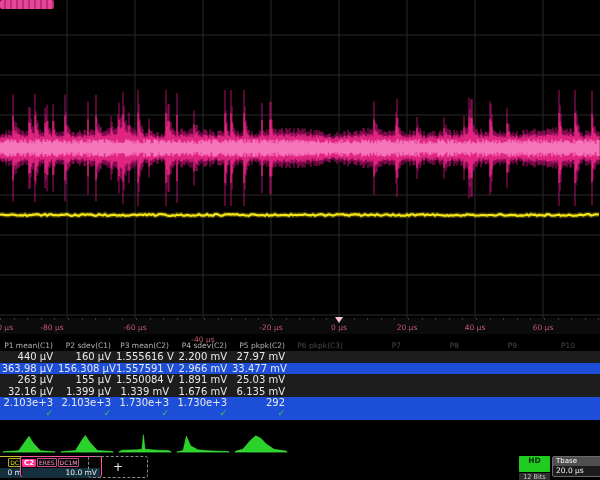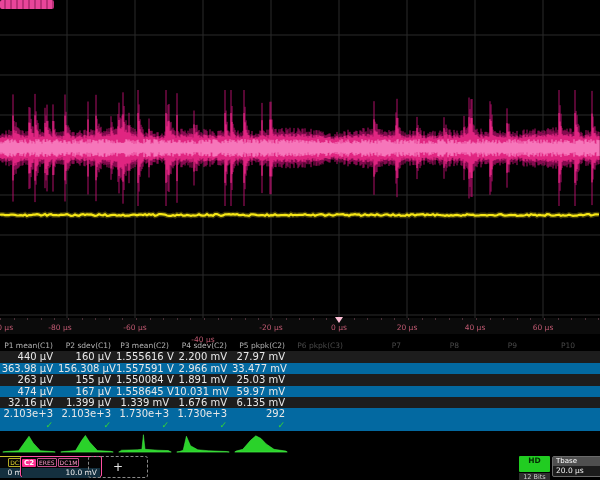--- a/index.html
+++ b/index.html
@@ -21,21 +21,21 @@
   .tlabel{position:absolute;top:5px;transform:translateX(-50%);font-size:7.5px;
     color:#c05a72;white-space:nowrap;}
   #trig{position:absolute;left:339px;top:317px;width:0;height:0;transform:translateX(-50%);
     border-left:4px solid transparent;border-right:4px solid transparent;
     border-top:6px solid #ffc0d8;}
 
   
   #mtable{position:absolute;left:0;top:340px;width:600px;}
   .trow{height:11.4px;line-height:11.4px;white-space:nowrap;}
   .trow.alt{background:#1d1d1d;}
-  .trow.dark{background:#0369a1;}
+  .trow.dark{background:#1d4ed8;}
   .tcell{display:inline-block;width:58px;box-sizing:border-box;text-align:right;
     padding-right:5px;font-size:10px;color:#e8e8e8;overflow:visible;vertical-align:top;}
   .thead{font-size:7.5px;color:#b4b4b4;}
   .thead.dim{color:#4a4a4a;}
   .tcheck{color:#35d435;font-size:9px;font-weight:bold;}
 
   
   #histrow{position:absolute;left:0;top:432px;width:600px;height:23px;}
   .histicon{position:absolute;top:0;}
 
@@ -100,37 +100,36 @@
         <path d="M0 143.4L0 152.6M1 141.7L1 154.3M2 143.5L2 152.5M3 142.3L3 153.7M4 142.5L4 153.5M5 140.8L5 155.2M6 140.8L6 155.2M7 139.9L7 156.1M8 139.2L8 156.8M9 140.5L9 155.5M10 142.8L10 153.2M11 140.1L11 155.9M12 139.2L12 156.8M13 142.1L13 153.9M14 140.5L14 155.5M15 139.7L15 156.3M16 141.4L16 154.6M17 142.8L17 153.2M18 143.2L18 152.8M19 143.0L19 153.0M20 140.2L20 155.8M21 142.0L21 154.0M22 139.9L22 156.1M23 141.9L23 154.1M24 143.1L24 152.9M25 139.4L25 156.6M26 141.7L26 154.3M27 143.3L27 152.7M28 143.7L28 152.3M29 142.6L29 153.4M30 139.7L30 156.3M31 140.9L31 155.1M32 143.5L32 152.5M33 140.9L33 155.1M34 141.8L34 154.2M35 143.6L35 152.4M36 139.2L36 156.8M37 141.0L37 155.0M38 139.3L38 156.7M39 139.5L39 156.5M40 141.8L40 154.2M41 141.6L41 154.4M42 143.7L42 152.3M43 140.3L43 155.7M44 139.2L44 156.8M45 141.9L45 154.1M46 142.0L46 154.0M47 139.2L47 156.8M48 141.4L48 154.6M49 140.4L49 155.6M50 139.9L50 156.1M51 142.1L51 153.9M52 143.5L52 152.5M53 142.0L53 154.0M54 140.5L54 155.5M55 141.0L55 155.0M56 139.7L56 156.3M57 139.2L57 156.8M58 140.5L58 155.5M59 142.3L59 153.7M60 141.3L60 154.7M61 140.9L61 155.1M62 142.9L62 153.1M63 142.6L63 153.4M64 140.2L64 155.8M65 140.2L65 155.8M66 141.9L66 154.1M67 143.8L67 152.2M68 141.6L68 154.4M69 141.3L69 154.7M70 141.5L70 154.5M71 143.4L71 152.6M72 143.9L72 152.1M73 139.9L73 156.1M74 142.7L74 153.3M75 139.4L75 156.6M76 141.2L76 154.8M77 143.4L77 152.6M78 141.3L78 154.7M79 143.8L79 152.2M80 140.5L80 155.5M81 140.5L81 155.5M82 139.4L82 156.6M83 142.3L83 153.7M84 142.4L84 153.6M85 142.4L85 153.6M86 141.4L86 154.6M87 143.5L87 152.5M88 139.4L88 156.6M89 143.1L89 152.9M90 139.3L90 156.7M91 143.3L91 152.7M92 142.1L92 153.9M93 139.9L93 156.1M94 140.2L94 155.8M95 141.1L95 154.9M96 140.6L96 155.4M97 140.9L97 155.1M98 143.3L98 152.7M99 139.7L99 156.3M100 139.6L100 156.4M101 140.7L101 155.3M102 139.6L102 156.4M103 139.0L103 157.0M104 142.4L104 153.6M105 142.8L105 153.2M106 139.1L106 156.9M107 139.6L107 156.4M108 141.4L108 154.6M109 140.0L109 156.0M110 140.9L110 155.1M111 142.7L111 153.3M112 140.5L112 155.5M113 143.3L113 152.7M114 141.4L114 154.6M115 143.2L115 152.8M116 143.2L116 152.8M117 139.7L117 156.3M118 142.3L118 153.7M119 142.9L119 153.1M120 142.2L120 153.8M121 142.8L121 153.2M122 143.0L122 153.0M123 142.8L123 153.2M124 142.9L124 153.1M125 141.8L125 154.2M126 139.2L126 156.8M127 139.6L127 156.4M128 141.3L128 154.7M129 139.5L129 156.5M130 141.6L130 154.4M131 140.7L131 155.3M132 142.8L132 153.2M133 140.3L133 155.7M134 143.9L134 152.1M135 141.2L135 154.8M136 143.5L136 152.5M137 140.3L137 155.7M138 139.7L138 156.3M139 142.1L139 153.9M140 143.2L140 152.8M141 142.8L141 153.2M142 143.3L142 152.7M143 143.7L143 152.3M144 139.0L144 157.0M145 143.2L145 152.8M146 142.0L146 154.0M147 139.0L147 157.0M148 140.1L148 155.9M149 140.1L149 155.9M150 139.5L150 156.5M151 143.8L151 152.2M152 142.6L152 153.4M153 143.4L153 152.6M154 139.3L154 156.7M155 139.4L155 156.6M156 139.8L156 156.2M157 139.6L157 156.4M158 141.5L158 154.5M159 143.7L159 152.3M160 141.0L160 155.0M161 140.5L161 155.5M162 139.9L162 156.1M163 141.4L163 154.6M164 140.2L164 155.8M165 142.7L165 153.3M166 141.7L166 154.3M167 143.0L167 153.0M168 140.4L168 155.6M169 141.1L169 154.9M170 140.1L170 155.9M171 143.2L171 152.8M172 142.9L172 153.1M173 139.5L173 156.5M174 142.0L174 154.0M175 141.6L175 154.4M176 142.2L176 153.8M177 143.0L177 153.0M178 141.8L178 154.2M179 139.9L179 156.1M180 140.2L180 155.8M181 142.7L181 153.3M182 142.2L182 153.8M183 143.3L183 152.7M184 142.3L184 153.7M185 141.2L185 154.8M186 143.3L186 152.7M187 142.8L187 153.2M188 140.3L188 155.7M189 142.1L189 153.9M190 142.5L190 153.5M191 141.8L191 154.2M192 139.7L192 156.3M193 140.9L193 155.1M194 144.0L194 152.0M195 141.7L195 154.3M196 143.7L196 152.3M197 143.6L197 152.4M198 143.5L198 152.5M199 141.2L199 154.8M200 140.1L200 155.9M201 143.6L201 152.4M202 139.7L202 156.3M203 140.2L203 155.8M204 141.5L204 154.5M205 141.9L205 154.1M206 139.9L206 156.1M207 141.6L207 154.4M208 141.9L208 154.1M209 139.5L209 156.5M210 140.0L210 156.0M211 143.6L211 152.4M212 143.4L212 152.6M213 139.5L213 156.5M214 139.3L214 156.7M215 139.7L215 156.3M216 139.8L216 156.2M217 140.2L217 155.8M218 141.6L218 154.4M219 142.3L219 153.7M220 142.8L220 153.2M221 143.5L221 152.5M222 141.4L222 154.6M223 141.2L223 154.8M224 143.0L224 153.0M225 139.9L225 156.1M226 139.5L226 156.5M227 141.0L227 155.0M228 143.0L228 153.0M229 140.8L229 155.2M230 139.2L230 156.8M231 142.1L231 153.9M232 139.8L232 156.2M233 140.6L233 155.4M234 140.0L234 156.0M235 142.0L235 154.0M236 141.4L236 154.6M237 143.1L237 152.9M238 139.6L238 156.4M239 140.8L239 155.2M240 140.3L240 155.7M241 139.7L241 156.3M242 139.0L242 157.0M243 141.6L243 154.4M244 143.7L244 152.3M245 139.1L245 156.9M246 143.1L246 152.9M247 142.2L247 153.8M248 139.6L248 156.4M249 142.6L249 153.4M250 140.0L250 156.0M251 143.1L251 152.9M252 142.8L252 153.2M253 139.5L253 156.5M254 139.0L254 157.0M255 139.9L255 156.1M256 142.5L256 153.5M257 139.4L257 156.6M258 140.6L258 155.4M259 143.6L259 152.4M260 142.9L260 153.1M261 139.7L261 156.3M262 141.7L262 154.3M263 140.6L263 155.4M264 139.2L264 156.8M265 139.7L265 156.3M266 140.7L266 155.3M267 141.4L267 154.6M268 142.7L268 153.3M269 139.6L269 156.4M270 141.4L270 154.6M271 139.8L271 156.2M272 143.3L272 152.7M273 139.8L273 156.2M274 142.8L274 153.2M275 143.6L275 152.4M276 140.0L276 156.0M277 139.0L277 157.0M278 143.7L278 152.3M279 140.8L279 155.2M280 141.9L280 154.1M281 139.9L281 156.1M282 140.8L282 155.2M283 139.6L283 156.4M284 139.4L284 156.6M285 141.0L285 155.0M286 142.3L286 153.7M287 140.0L287 156.0M288 140.6L288 155.4M289 143.2L289 152.8M290 140.9L290 155.1M291 140.2L291 155.8M292 142.8L292 153.2M293 141.3L293 154.7M294 139.6L294 156.4M295 142.0L295 154.0M296 139.5L296 156.5M297 140.2L297 155.8M298 140.4L298 155.6M299 142.7L299 153.3M300 139.7L300 156.3M301 141.8L301 154.2M302 140.3L302 155.7M303 140.2L303 155.8M304 140.6L304 155.4M305 142.7L305 153.3M306 140.8L306 155.2M307 140.8L307 155.2M308 143.6L308 152.4M309 141.3L309 154.7M310 140.7L310 155.3M311 141.9L311 154.1M312 140.1L312 155.9M313 142.3L313 153.7M314 140.7L314 155.3M315 141.3L315 154.7M316 142.5L316 153.5M317 142.5L317 153.5M318 139.2L318 156.8M319 141.3L319 154.7M320 142.8L320 153.2M321 143.0L321 153.0M322 142.1L322 153.9M323 142.7L323 153.3M324 142.3L324 153.7M325 142.0L325 154.0M326 139.9L326 156.1M327 140.5L327 155.5M328 143.0L328 153.0M329 143.4L329 152.6M330 140.6L330 155.4M331 142.1L331 153.9M332 142.8L332 153.2M333 143.3L333 152.7M334 142.6L334 153.4M335 144.0L335 152.0M336 142.0L336 154.0M337 143.9L337 152.1M338 141.6L338 154.4M339 142.4L339 153.6M340 140.2L340 155.8M341 143.5L341 152.5M342 139.3L342 156.7M343 143.2L343 152.8M344 141.9L344 154.1M345 142.9L345 153.1M346 140.6L346 155.4M347 142.1L347 153.9M348 139.5L348 156.5M349 141.5L349 154.5M350 143.0L350 153.0M351 143.2L351 152.8M352 143.8L352 152.2M353 142.1L353 153.9M354 140.6L354 155.4M355 140.5L355 155.5M356 143.0L356 153.0M357 140.9L357 155.1M358 142.0L358 154.0M359 141.9L359 154.1M360 143.3L360 152.7M361 142.6L361 153.4M362 139.1L362 156.9M363 140.7L363 155.3M364 141.5L364 154.5M365 140.2L365 155.8M366 140.2L366 155.8M367 142.4L367 153.6M368 141.2L368 154.8M369 139.5L369 156.5M370 143.6L370 152.4M371 142.2L371 153.8M372 140.2L372 155.8M373 142.8L373 153.2M374 143.2L374 152.8M375 140.9L375 155.1M376 140.6L376 155.4M377 143.7L377 152.3M378 139.4L378 156.6M379 141.1L379 154.9M380 140.4L380 155.6M381 142.5L381 153.5M382 140.1L382 155.9M383 139.9L383 156.1M384 139.7L384 156.3M385 139.4L385 156.6M386 140.5L386 155.5M387 141.2L387 154.8M388 141.8L388 154.2M389 139.6L389 156.4M390 140.1L390 155.9M391 142.2L391 153.8M392 142.7L392 153.3M393 142.1L393 153.9M394 143.3L394 152.7M395 141.3L395 154.7M396 143.7L396 152.3M397 139.6L397 156.4M398 139.1L398 156.9M399 143.8L399 152.2M400 141.5L400 154.5M401 140.3L401 155.7M402 139.9L402 156.1M403 144.0L403 152.0M404 141.1L404 154.9M405 139.8L405 156.2M406 141.6L406 154.4M407 141.4L407 154.6M408 140.8L408 155.2M409 143.1L409 152.9M410 139.8L410 156.2M411 140.4L411 155.6M412 141.1L412 154.9M413 140.5L413 155.5M414 139.6L414 156.4M415 143.3L415 152.7M416 139.5L416 156.5M417 144.0L417 152.0M418 141.2L418 154.8M419 139.1L419 156.9M420 144.0L420 152.0M421 143.0L421 153.0M422 143.5L422 152.5M423 143.8L423 152.2M424 140.9L424 155.1M425 143.7L425 152.3M426 143.6L426 152.4M427 142.6L427 153.4M428 143.7L428 152.3M429 140.5L429 155.5M430 141.6L430 154.4M431 141.2L431 154.8M432 143.7L432 152.3M433 142.0L433 154.0M434 143.9L434 152.1M435 142.8L435 153.2M436 142.8L436 153.2M437 143.7L437 152.3M438 140.0L438 156.0M439 139.4L439 156.6M440 141.3L440 154.7M441 141.2L441 154.8M442 139.5L442 156.5M443 139.5L443 156.5M444 141.4L444 154.6M445 141.7L445 154.3M446 143.3L446 152.7M447 143.9L447 152.1M448 139.1L448 156.9M449 141.1L449 154.9M450 142.6L450 153.4M451 140.0L451 156.0M452 140.2L452 155.8M453 139.8L453 156.2M454 143.4L454 152.6M455 142.9L455 153.1M456 139.9L456 156.1M457 143.9L457 152.1M458 142.2L458 153.8M459 142.0L459 154.0M460 141.6L460 154.4M461 142.5L461 153.5M462 143.8L462 152.2M463 142.1L463 153.9M464 143.6L464 152.4M465 141.0L465 155.0M466 143.6L466 152.4M467 141.4L467 154.6M468 142.0L468 154.0M469 140.6L469 155.4M470 139.7L470 156.3M471 143.9L471 152.1M472 142.8L472 153.2M473 141.6L473 154.4M474 142.7L474 153.3M475 142.7L475 153.3M476 143.9L476 152.1M477 142.4L477 153.6M478 139.1L478 156.9M479 142.9L479 153.1M480 141.3L480 154.7M481 143.5L481 152.5M482 142.2L482 153.8M483 139.2L483 156.8M484 143.4L484 152.6M485 141.4L485 154.6M486 139.7L486 156.3M487 140.1L487 155.9M488 142.5L488 153.5M489 141.1L489 154.9M490 142.4L490 153.6M491 142.5L491 153.5M492 141.6L492 154.4M493 140.1L493 155.9M494 143.1L494 152.9M495 142.0L495 154.0M496 139.7L496 156.3M497 143.8L497 152.2M498 143.2L498 152.8M499 140.3L499 155.7M500 141.8L500 154.2M501 142.9L501 153.1M502 143.6L502 152.4M503 142.8L503 153.2M504 141.8L504 154.2M505 142.0L505 154.0M506 142.5L506 153.5M507 140.6L507 155.4M508 142.5L508 153.5M509 139.3L509 156.7M510 139.5L510 156.5M511 143.2L511 152.8M512 140.8L512 155.2M513 139.9L513 156.1M514 142.4L514 153.6M515 139.3L515 156.7M516 141.6L516 154.4M517 143.0L517 153.0M518 140.0L518 156.0M519 143.5L519 152.5M520 140.5L520 155.5M521 143.5L521 152.5M522 141.4L522 154.6M523 143.6L523 152.4M524 140.9L524 155.1M525 141.7L525 154.3M526 140.9L526 155.1M527 143.6L527 152.4M528 140.0L528 156.0M529 139.1L529 156.9M530 141.4L530 154.6M531 141.7L531 154.3M532 140.9L532 155.1M533 143.0L533 153.0M534 139.5L534 156.5M535 141.2L535 154.8M536 141.2L536 154.8M537 143.1L537 152.9M538 139.6L538 156.4M539 142.8L539 153.2M540 143.7L540 152.3M541 139.6L541 156.4M542 143.4L542 152.6M543 142.2L543 153.8M544 139.7L544 156.3M545 141.3L545 154.7M546 142.4L546 153.6M547 139.8L547 156.2M548 143.1L548 152.9M549 142.3L549 153.7M550 143.2L550 152.8M551 142.8L551 153.2M552 139.4L552 156.6M553 143.9L553 152.1M554 141.6L554 154.4M555 141.6L555 154.4M556 139.9L556 156.1M557 143.6L557 152.4M558 141.6L558 154.4M559 140.7L559 155.3M560 141.9L560 154.1M561 139.0L561 157.0M562 142.1L562 153.9M563 143.3L563 152.7M564 141.7L564 154.3M565 140.1L565 155.9M566 141.9L566 154.1M567 140.2L567 155.8M568 140.9L568 155.1M569 141.0L569 155.0M570 142.8L570 153.2M571 143.2L571 152.8M572 142.6L572 153.4M573 143.5L573 152.5M574 139.3L574 156.7M575 143.9L575 152.1M576 141.2L576 154.8M577 140.8L577 155.2M578 140.7L578 155.3M579 139.6L579 156.4M580 139.7L580 156.3M581 140.9L581 155.1M582 140.4L582 155.6M583 141.3L583 154.7M584 143.8L584 152.2M585 139.7L585 156.3M586 139.2L586 156.8M587 141.9L587 154.1M588 141.9L588 154.1M589 140.1L589 155.9M590 142.8L590 153.2M591 139.2L591 156.8M592 141.7L592 154.3M593 140.7L593 155.3M594 140.4L594 155.6M595 143.3L595 152.7M596 144.0L596 152.0M597 139.7L597 156.3M598 140.2L598 155.8M599 140.1L599 155.9" stroke="#ff9ad4" stroke-width="1" fill="none" opacity="0.9"></path>
       </g>
       <g>
         <path d="M0 215L1 214.6L3 214.5L5 215.1L7 215.2L9 215.1L11 214.5L13 214.6L15 214.9L17 215.5L19 215.4L21 215.1L23 215.5L25 214.5L27 215.9L29 215.1L31 215.2L33 214.7L35 214.6L37 214.2L39 214.6L41 215.6L43 215.0L45 214.1L47 215.6L49 214.5L51 214.2L53 215.2L55 215.0L57 215.2L59 215.3L61 214.7L63 214.8L65 214.6L67 214.1L69 215.0L71 215.8L73 215.6L75 214.5L77 215.4L79 215.8L81 214.6L83 214.1L85 215.0L87 214.3L89 214.6L91 214.4L93 215.1L95 215.8L97 215.5L99 214.3L101 215.0L103 215.3L105 214.2L107 215.8L109 215.6L111 215.2L113 214.8L115 214.9L117 215.7L119 215.2L121 215.6L123 214.8L125 215.8L127 215.5L129 215.6L131 215.0L133 214.7L135 214.7L137 215.4L139 214.7L141 214.5L143 215.0L145 214.2L147 215.3L149 214.3L151 214.9L153 214.2L155 215.8L157 215.2L159 214.1L161 214.2L163 214.3L165 214.6L167 215.5L169 215.8L171 215.8L173 215.2L175 215.9L177 214.6L179 215.2L181 214.4L183 215.6L185 215.7L187 215.0L189 215.3L191 215.8L193 215.3L195 215.6L197 215.3L199 214.3L201 215.4L203 215.6L205 215.5L207 214.2L209 215.6L211 215.2L213 215.7L215 214.2L217 214.1L219 215.1L221 215.9L223 215.4L225 214.3L227 214.3L229 214.2L231 214.6L233 214.2L235 214.6L237 214.1L239 215.1L241 215.1L243 214.7L245 215.3L247 215.5L249 215.9L251 214.4L253 214.4L255 214.7L257 215.1L259 215.3L261 215.1L263 215.0L265 215.7L267 214.4L269 215.8L271 215.1L273 215.3L275 214.2L277 215.4L279 215.4L281 215.1L283 215.1L285 214.8L287 215.1L289 215.7L291 214.2L293 215.3L295 214.8L297 215.1L299 214.8L301 214.8L303 214.9L305 214.2L307 215.0L309 215.2L311 215.4L313 214.4L315 215.7L317 215.0L319 214.5L321 214.2L323 214.6L325 215.8L327 215.1L329 214.3L331 215.0L333 215.6L335 215.0L337 214.1L339 214.5L341 214.3L343 214.2L345 215.1L347 214.8L349 215.7L351 214.7L353 214.6L355 214.1L357 214.7L359 214.4L361 215.8L363 215.3L365 214.3L367 215.2L369 215.3L371 214.5L373 214.8L375 215.5L377 214.2L379 215.1L381 215.7L383 215.2L385 214.5L387 214.3L389 215.1L391 215.5L393 214.4L395 215.7L397 215.5L399 214.8L401 215.8L403 215.5L405 215.8L407 214.5L409 215.7L411 214.4L413 214.4L415 215.6L417 214.7L419 214.7L421 214.4L423 214.1L425 215.5L427 214.5L429 214.9L431 215.0L433 214.2L435 215.6L437 214.4L439 215.0L441 215.2L443 215.3L445 215.9L447 215.2L449 215.9L451 215.2L453 215.6L455 215.2L457 214.9L459 215.3L461 215.9L463 215.1L465 215.4L467 214.2L469 214.7L471 214.8L473 214.7L475 215.7L477 215.5L479 215.5L481 215.0L483 215.1L485 215.0L487 215.6L489 215.0L491 215.0L493 215.1L495 215.7L497 215.3L499 214.3L501 214.2L503 215.1L505 215.7L507 215.5L509 215.2L511 214.9L513 215.2L515 214.9L517 215.8L519 215.7L521 215.3L523 215.7L525 215.3L527 214.5L529 215.6L531 214.3L533 214.8L535 214.6L537 215.8L539 214.8L541 215.1L543 215.3L545 215.7L547 214.2L549 214.4L551 215.5L553 215.6L555 215.4L557 215.0L559 214.7L561 215.9L563 215.1L565 215.7L567 215.5L569 214.6L571 215.3L573 215.8L575 215.6L577 215.7L579 214.8L581 214.7L583 215.4L585 214.8L587 214.2L589 214.2L591 215.5L593 215.0L595 214.4L597 214.3L599 214.5" stroke="#7a7410" stroke-width="5" fill="none" opacity="0.5"></path>
         <path d="M0 215L1 214.6L3 214.5L5 215.1L7 215.2L9 215.1L11 214.5L13 214.6L15 214.9L17 215.5L19 215.4L21 215.1L23 215.5L25 214.5L27 215.9L29 215.1L31 215.2L33 214.7L35 214.6L37 214.2L39 214.6L41 215.6L43 215.0L45 214.1L47 215.6L49 214.5L51 214.2L53 215.2L55 215.0L57 215.2L59 215.3L61 214.7L63 214.8L65 214.6L67 214.1L69 215.0L71 215.8L73 215.6L75 214.5L77 215.4L79 215.8L81 214.6L83 214.1L85 215.0L87 214.3L89 214.6L91 214.4L93 215.1L95 215.8L97 215.5L99 214.3L101 215.0L103 215.3L105 214.2L107 215.8L109 215.6L111 215.2L113 214.8L115 214.9L117 215.7L119 215.2L121 215.6L123 214.8L125 215.8L127 215.5L129 215.6L131 215.0L133 214.7L135 214.7L137 215.4L139 214.7L141 214.5L143 215.0L145 214.2L147 215.3L149 214.3L151 214.9L153 214.2L155 215.8L157 215.2L159 214.1L161 214.2L163 214.3L165 214.6L167 215.5L169 215.8L171 215.8L173 215.2L175 215.9L177 214.6L179 215.2L181 214.4L183 215.6L185 215.7L187 215.0L189 215.3L191 215.8L193 215.3L195 215.6L197 215.3L199 214.3L201 215.4L203 215.6L205 215.5L207 214.2L209 215.6L211 215.2L213 215.7L215 214.2L217 214.1L219 215.1L221 215.9L223 215.4L225 214.3L227 214.3L229 214.2L231 214.6L233 214.2L235 214.6L237 214.1L239 215.1L241 215.1L243 214.7L245 215.3L247 215.5L249 215.9L251 214.4L253 214.4L255 214.7L257 215.1L259 215.3L261 215.1L263 215.0L265 215.7L267 214.4L269 215.8L271 215.1L273 215.3L275 214.2L277 215.4L279 215.4L281 215.1L283 215.1L285 214.8L287 215.1L289 215.7L291 214.2L293 215.3L295 214.8L297 215.1L299 214.8L301 214.8L303 214.9L305 214.2L307 215.0L309 215.2L311 215.4L313 214.4L315 215.7L317 215.0L319 214.5L321 214.2L323 214.6L325 215.8L327 215.1L329 214.3L331 215.0L333 215.6L335 215.0L337 214.1L339 214.5L341 214.3L343 214.2L345 215.1L347 214.8L349 215.7L351 214.7L353 214.6L355 214.1L357 214.7L359 214.4L361 215.8L363 215.3L365 214.3L367 215.2L369 215.3L371 214.5L373 214.8L375 215.5L377 214.2L379 215.1L381 215.7L383 215.2L385 214.5L387 214.3L389 215.1L391 215.5L393 214.4L395 215.7L397 215.5L399 214.8L401 215.8L403 215.5L405 215.8L407 214.5L409 215.7L411 214.4L413 214.4L415 215.6L417 214.7L419 214.7L421 214.4L423 214.1L425 215.5L427 214.5L429 214.9L431 215.0L433 214.2L435 215.6L437 214.4L439 215.0L441 215.2L443 215.3L445 215.9L447 215.2L449 215.9L451 215.2L453 215.6L455 215.2L457 214.9L459 215.3L461 215.9L463 215.1L465 215.4L467 214.2L469 214.7L471 214.8L473 214.7L475 215.7L477 215.5L479 215.5L481 215.0L483 215.1L485 215.0L487 215.6L489 215.0L491 215.0L493 215.1L495 215.7L497 215.3L499 214.3L501 214.2L503 215.1L505 215.7L507 215.5L509 215.2L511 214.9L513 215.2L515 214.9L517 215.8L519 215.7L521 215.3L523 215.7L525 215.3L527 214.5L529 215.6L531 214.3L533 214.8L535 214.6L537 215.8L539 214.8L541 215.1L543 215.3L545 215.7L547 214.2L549 214.4L551 215.5L553 215.6L555 215.4L557 215.0L559 214.7L561 215.9L563 215.1L565 215.7L567 215.5L569 214.6L571 215.3L573 215.8L575 215.6L577 215.7L579 214.8L581 214.7L583 215.4L585 214.8L587 214.2L589 214.2L591 215.5L593 215.0L595 214.4L597 214.3L599 214.5" stroke="#f5e616" stroke-width="2.2" fill="none"></path>
       </g>
     </svg>
 
   <div id="axis">
       <span class="tlabel" style="left: -1px;">-100 µs</span>
-      <span class="tlabel" style="left: 60px;">-80 µs</span>
+      <span class="tlabel" style="left: 52px;">-80 µs</span>
       <span class="tlabel" style="left: 135px;">-60 µs</span>
       <span class="tlabel" style="left: 203px; margin-top: 12px;">-40 µs</span>
       <span class="tlabel" style="left: 271px;">-20 µs</span>
       <span class="tlabel" style="left: 339px;">0 µs</span>
       <span class="tlabel" style="left: 407px;">20 µs</span>
       <span class="tlabel" style="left: 475px;">40 µs</span>
       <span class="tlabel" style="left: 543px;">60 µs</span>
     </div>
   <div id="trig"></div>
 
   <div id="mtable">
       <div class="trow"><span class="tcell thead">P1 mean(C1)</span><span class="tcell thead">P2 sdev(C1)</span><span class="tcell thead">P3 mean(C2)</span><span class="tcell thead">P4 sdev(C2)</span><span class="tcell thead">P5 pkpk(C2)</span><span class="tcell thead dim">P6 pkpk(C3)</span><span class="tcell thead dim">P7</span><span class="tcell thead dim">P8</span><span class="tcell thead dim">P9</span><span class="tcell thead dim">P10</span><span class="tcell thead dim">P11</span></div>
       <div class="trow alt"><span class="tcell">440 µV</span><span class="tcell">160 µV</span><span class="tcell">1.555616 V</span><span class="tcell">2.200 mV</span><span class="tcell">27.97 mV</span></div>
       <div class="trow dark"><span class="tcell">363.98 µV</span><span class="tcell">156.308 µV</span><span class="tcell">1.557591 V</span><span class="tcell">2.966 mV</span><span class="tcell">33.477 mV</span></div>
       <div class="trow alt"><span class="tcell">263 µV</span><span class="tcell">155 µV</span><span class="tcell">1.550084 V</span><span class="tcell">1.891 mV</span><span class="tcell">25.03 mV</span></div>
-      <div class="trow dark"><span class="tcell">474 µV</span><span class="tcell">167 µV</span><span class="tcell">1.558645 V</span><span class="tcell">10.031 mV</span><span class="tcell">59.97 mV</span></div>
       <div class="trow alt"><span class="tcell">32.16 µV</span><span class="tcell">1.399 µV</span><span class="tcell">1.339 mV</span><span class="tcell">1.676 mV</span><span class="tcell">6.135 mV</span></div>
       <div class="trow dark"><span class="tcell">2.103e+3</span><span class="tcell">2.103e+3</span><span class="tcell">1.730e+3</span><span class="tcell">1.730e+3</span><span class="tcell">292</span></div>
       <div class="trow dark"><span class="tcell tcheck">✓</span><span class="tcell tcheck">✓</span><span class="tcell tcheck">✓</span><span class="tcell tcheck">✓</span><span class="tcell tcheck">✓</span></div>
     </div>
 
   <div id="histrow">
       <svg width="58" height="23" class="histicon" style="left: 0px;">
         <line x1="2" y1="20" x2="56" y2="20" stroke="#2ad22a" stroke-width="1" opacity="0.35"></line>
         <polygon points="5.6,19.5 18.6,18.7 24.8,10.1 29.0,4.2 33.2,11.0 40.4,18.7 52.4,19.5 55,20 3,20" fill="#2ad22a" stroke="#4cf04c" stroke-width="0.5"></polygon>
       </svg>

